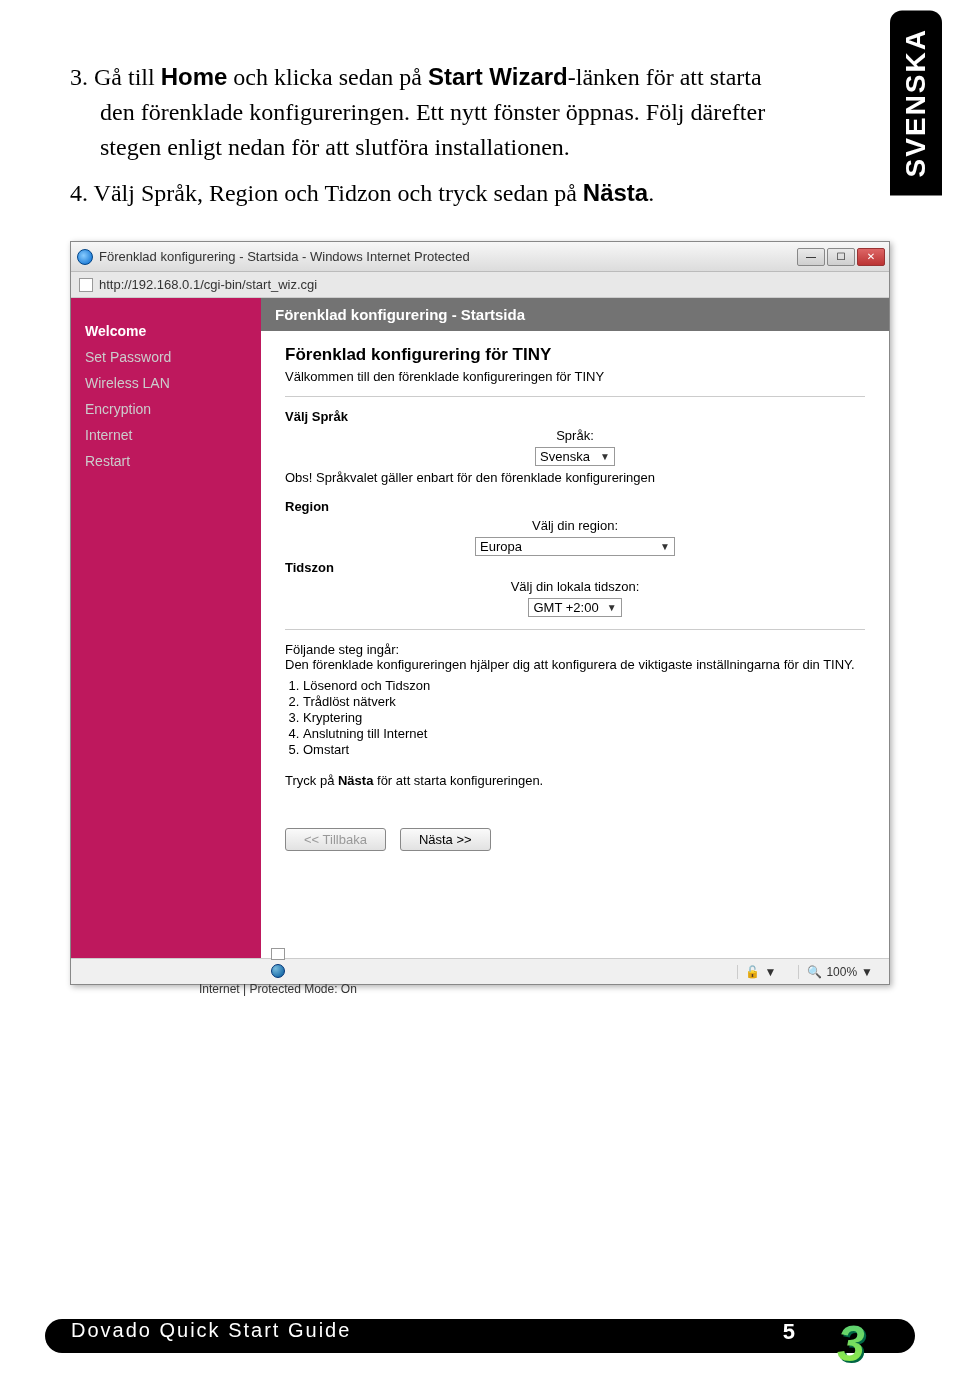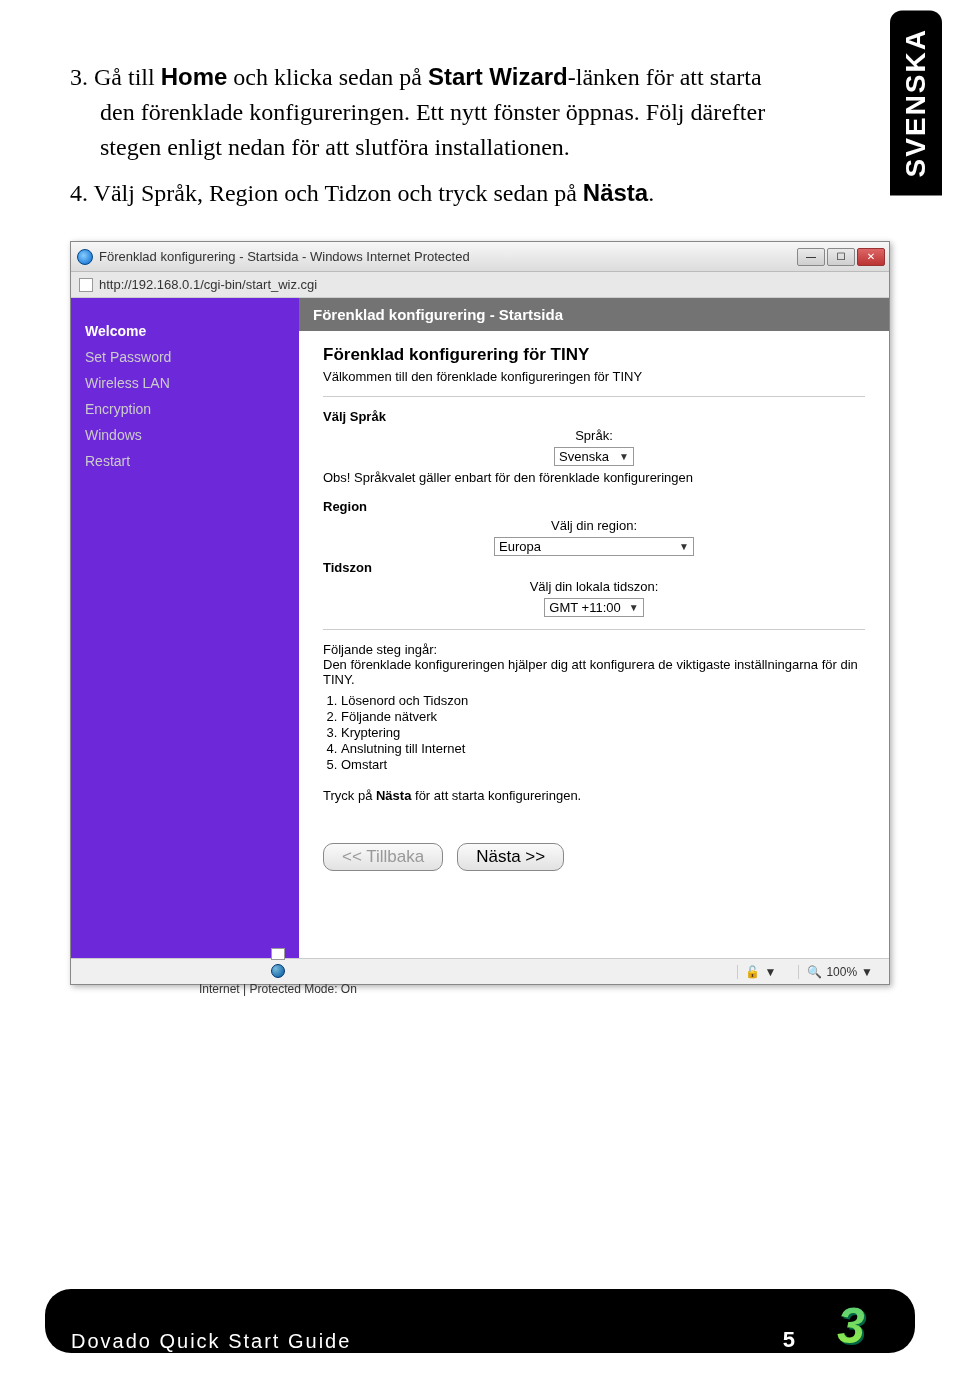--- a/index.html
+++ b/index.html
@@ -82,22 +82,22 @@
   }
   .addr-icon { width:14px; height:14px; border:1px solid #999; background:#fff;}
   .addr-text { font-size: 13px; color:#333; }
 
   .app-body {
     display: flex;
     background: #fff;
     min-height: 660px;
   }
   .sidebar {
-    width: 228px;
-    background: #6d28d9;
+    width: 190px;
+    background: #be185d;
     color: #ccc;
     padding: 20px 14px;
     font-size: 14px;
   }
   .sidebar .item { padding: 5px 0; cursor: default; }
   .sidebar .item.active { color: #fff; font-weight: bold; }
   .main {
     flex: 1;
     background: #fff;
     display:flex; flex-direction:column;
@@ -137,21 +137,21 @@
   .sel .caret { font-size:10px; color:#333; }
   .note { font-size: 13px; margin-top:2px; }
   .steps-list { margin: 6px 0 0 18px; font-size:13px; }
   .steps-list li { margin: 1px 0; }
   .press-next { margin-top: 16px; }
   .wizard-buttons {
     display:flex; gap:14px; margin-top:40px;
   }
   .wbtn {
     border:1px solid #888; background:linear-gradient(#fafafa,#e2e2e2);
-    padding: 3px 18px; font-size:17px; border-radius:10px;
+    padding: 3px 18px; font-size:13px; border-radius:3px;
   }
   .wbtn.disabled { color:#999; }
 
   .statusbar {
     background: #f0f0f0;
     border-top:1px solid #ccc;
     height: 26px;
     display:flex; align-items:center; justify-content:flex-end;
     padding: 0 8px; gap: 14px;
     font-size: 12px; color:#333;
@@ -164,26 +164,26 @@
     border:1px solid #037;
   }
   .smallbox{ width:14px;height:12px;border:1px solid #999;background:#fff;}
 
   
   .footer {
     position: absolute;
     bottom: 26px;
     left: 45px;
     right: 45px;
-    height: 64px;
+    height: 34px;
     background: #000;
     color: #fff;
     border-radius: 26px;
     display: flex;
-    align-items: flex-end;
+    align-items: flex-start;
     padding: 0 26px;
     font-family: Arial, sans-serif;
     letter-spacing: 2px;
   }
   .footer-title { font-size: 20px; flex:1; }
   .footer-page { font-size: 22px; font-weight:bold; margin-right:40px;}
   .logo3 {
     position:relative;
     width:52px; height:52px;
   }
@@ -236,21 +236,21 @@
     <div class="addrbar">
       <span class="addr-icon"></span>
       <span class="addr-text">http://192.168.0.1/cgi-bin/start_wiz.cgi</span>
     </div>
     <div class="app-body">
       <div class="sidebar">
         <div class="item active">Welcome</div>
         <div class="item">Set Password</div>
         <div class="item">Wireless LAN</div>
         <div class="item">Encryption</div>
-        <div class="item">Windows</div>
+        <div class="item">Internet</div>
         <div class="item">Restart</div>
       </div>
       <div class="main">
         <div class="main-header">Förenklad konfigurering - Startsida</div>
         <div class="main-content">
           <h2>Förenklad konfigurering för TINY</h2>
           <div class="sub">Välkommen till den förenklade konfigureringen för TINY</div>
           <hr>
           <div class="section-label">Välj Språk</div>
           <div class="row">
@@ -268,31 +268,31 @@
             <label>Välj din region:</label>
             <div class="sel" style="min-width:200px">
               <span>Europa</span>
               <span class="caret">▼</span>
             </div>
           </div>
           <div class="section-label" style="">Tidszon</div>
           <div class="row">
             <label>Välj din lokala tidszon:</label>
             <div class="sel">
-              <span>GMT +11:00</span>
+              <span>GMT +2:00</span>
               <span class="caret">▼</span>
             </div>
           </div>
 
           <hr>
           <div style="margin-top:4px">Följande steg ingår:</div>
           <div>Den förenklade konfigureringen hjälper dig att konfigurera de viktigaste inställningarna för din TINY.</div>
           <ol class="steps-list">
             <li>Lösenord och Tidszon</li>
-            <li>Följande nätverk</li>
+            <li>Trådlöst nätverk</li>
             <li>Kryptering</li>
             <li>Anslutning till Internet</li>
             <li>Omstart</li>
           </ol>
 
           <div class="press-next">
             <span>Tryck på </span><b>Nästa</b><span> för att starta konfigureringen.</span>
           </div>
 
           <div class="wizard-buttons">

